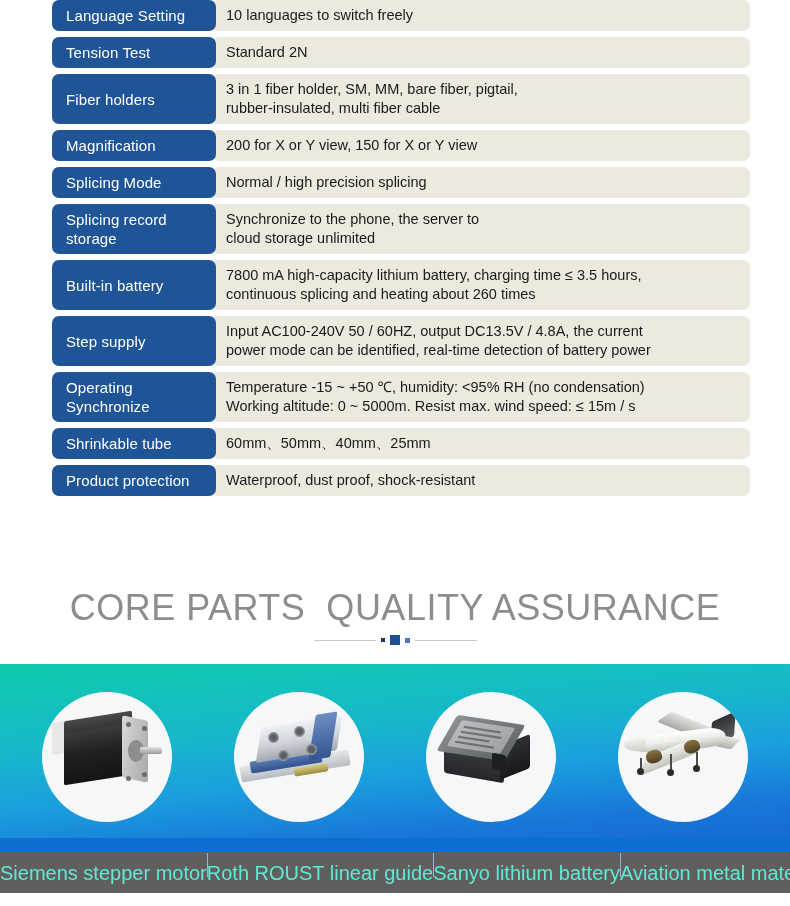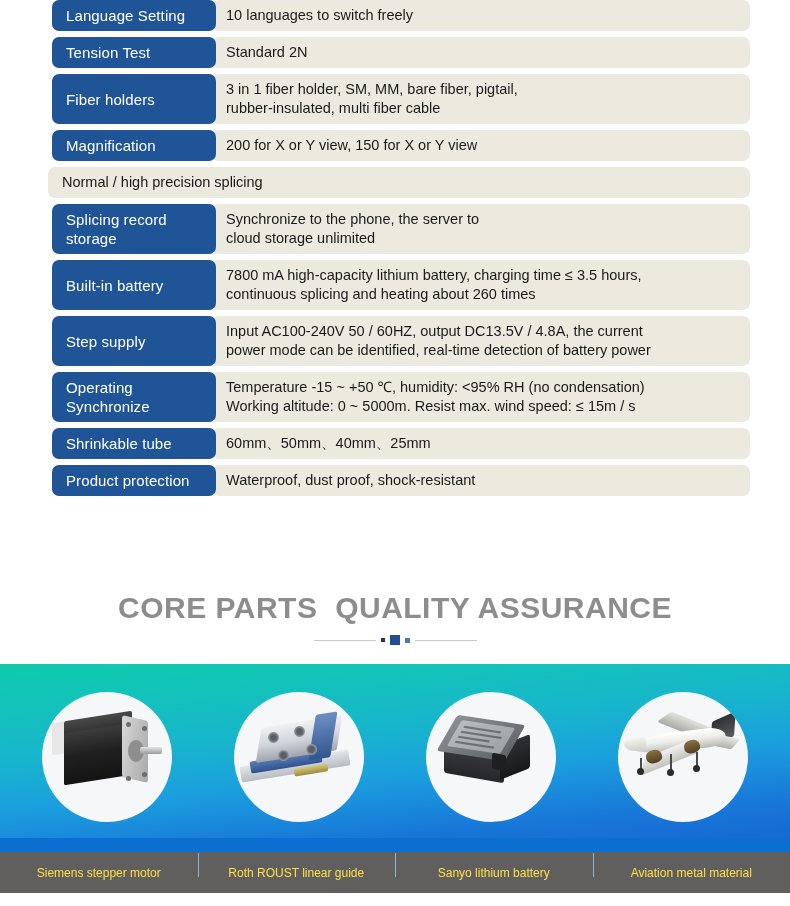--- a/index.html
+++ b/index.html
@@ -70,24 +70,24 @@
 
   
   #core-parts-section {
     position: absolute;
     left: 0;
     top: 588px;
     width: 790px;
     text-align: center;
   }
   #core-parts-title {
-    font-size: 30px;
+    font-size: 36px;
     color: #8d8d8d;
     letter-spacing: 0.5px;
-    font-weight: 700;
+    font-weight: 400;
     line-height: 40px;
     white-space: pre;
   }
   #title-divider {
     margin-top: 6px;
     display: flex;
     align-items: center;
     justify-content: center;
     gap: 5px;
     height: 12px;
@@ -369,22 +369,22 @@
     top: 852px;
     width: 790px;
     height: 41px;
     background: #605f5e;
     display: flex;
     align-items: center;
   }
   .part-label {
     flex: 1 1 0;
     text-align: center;
-    color: #fde047;
-    font-size: 12px;
+    color: #5eead4;
+    font-size: 20px;
     line-height: 18px;
     position: relative;
     white-space: nowrap;
   }
   .part-label + .part-label::before {
     content: "";
     position: absolute;
     left: 0;
     top: -11px;
     width: 1px;
@@ -429,20 +429,23 @@
 
   <div class="spec-row">
     <div class="spec-label">
         <span>Magnification</span>
       </div>
     <div class="spec-value">200 for X or Y view, 150 for X or Y view</div>
   </div>
 
 
   <div class="spec-row">
+    <div class="spec-label">
+        <span>Splicing Mode</span>
+      </div>
     <div class="spec-value">Normal / high precision splicing</div>
   </div>
 
 
   <div class="spec-row">
     <div class="spec-label">
         <span>Splicing record
 storage</span>
       </div>
     <div class="spec-value">Synchronize to the phone, the server to

